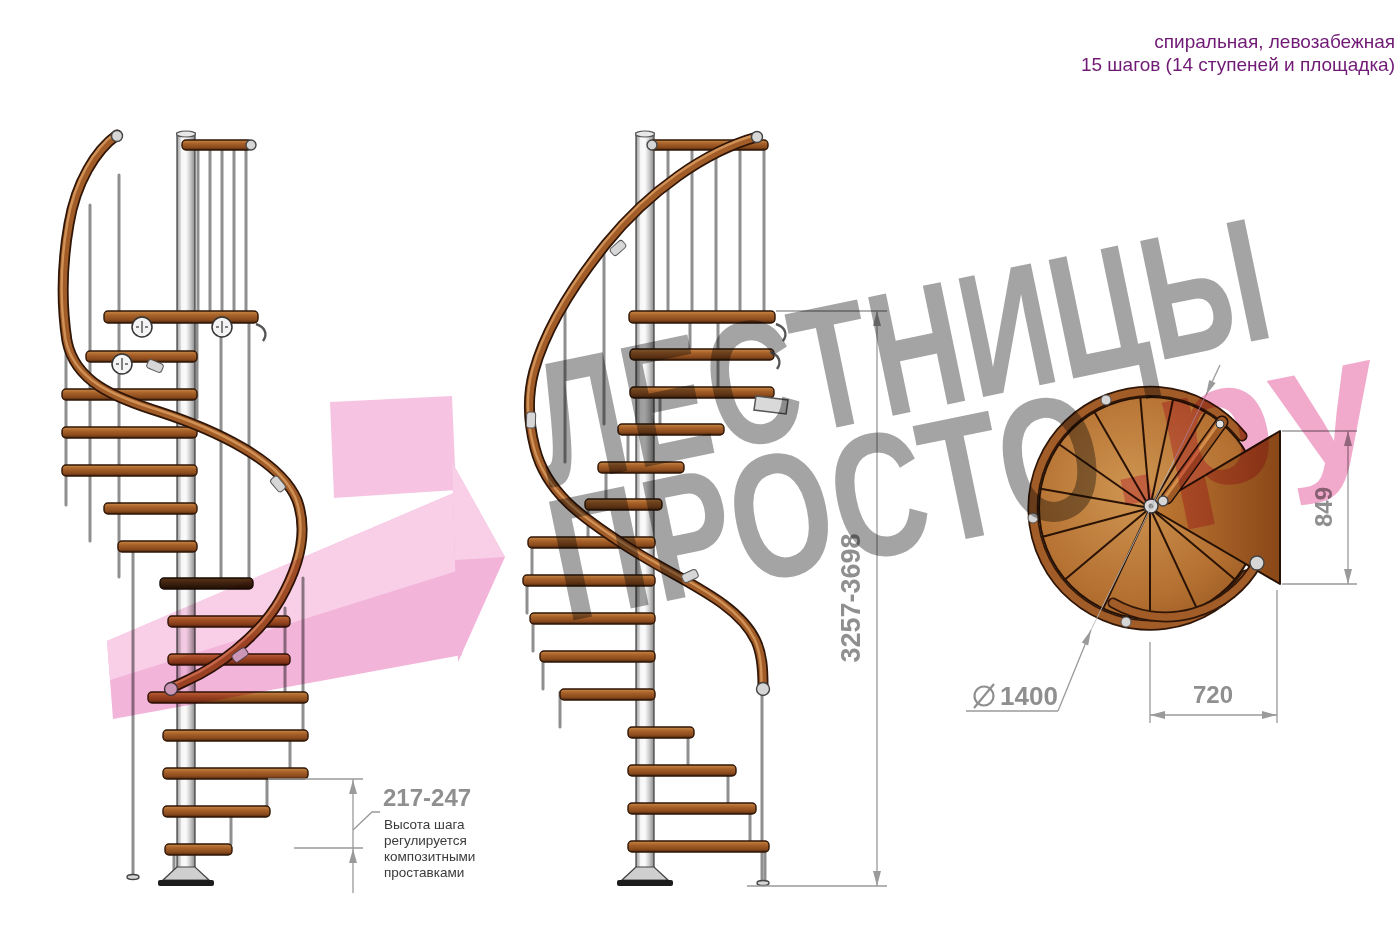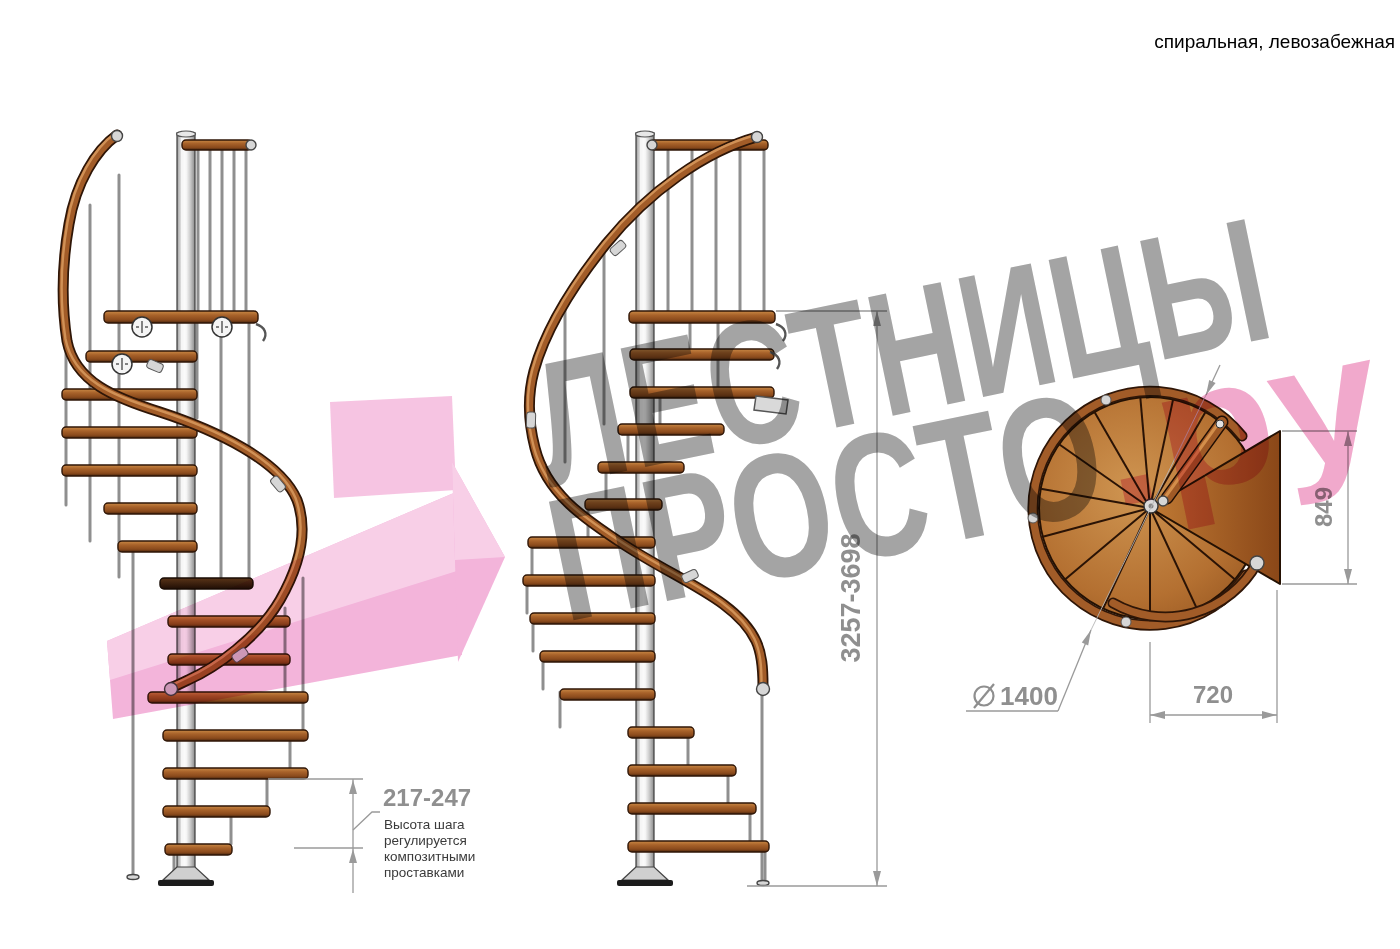--- a/index.html
+++ b/index.html
@@ -1,18 +1,18 @@
 <!DOCTYPE html>
 <html><head>
 <meta charset="utf-8">
 <style>
   html,body{margin:0;padding:0;background:#fff;}
   .canvas{position:relative;width:1400px;height:949px;background:#ffffff;overflow:hidden;
           font-family:"Liberation Sans",sans-serif;}
-  .spec{position:absolute;top:30px;right:5px;text-align:right;color:#000000;
+  .spec{position:absolute;top:30px;right:5px;text-align:right;color:#701a75;
         font-size:19px;line-height:23px;font-family:"Liberation Sans",sans-serif;}
   svg{position:absolute;left:0;top:0;}
   svg text{font-family:"Liberation Sans","DejaVu Sans",sans-serif;}
   .step{fill:url(#wg);stroke:#2f1607;stroke-width:1.4;}
   .stepD{fill:url(#wgD);stroke:#180b03;stroke-width:1.4;}
   .rod{stroke:#8f8f8f;stroke-width:3;stroke-linecap:round;}
   .railO{stroke:#2f1607;stroke-width:11;fill:none;stroke-linecap:round;}
   .railB{stroke:#a25c28;stroke-width:7.5;fill:none;stroke-linecap:round;}
   .railH{stroke:#d89a5e;stroke-width:2.4;fill:none;stroke-linecap:round;opacity:.85;}
   .cap{fill:#d6d6d6;stroke:#444;stroke-width:1.4;}
@@ -29,20 +29,21 @@
   .wedge{stroke:#2a1305;stroke-width:2;}
   .wm{font-weight:bold;letter-spacing:2px;}
 </style>
 </head>
 <body>
 
 <div class="canvas">
 
   <div class="spec">
     <div>спиральная, левозабежная</div>
+    <div>15 шагов (14 ступеней и площадка)</div>
   </div>
 
   <svg width="1400" height="949" viewBox="0 0 1400 949">
     <defs>
       <linearGradient id="wg" x1="0" y1="0" x2="0" y2="1">
         <stop offset="0" stop-color="#c98945"></stop>
           <stop offset=".35" stop-color="#a8622a"></stop>
         <stop offset=".75" stop-color="#8a4a1c"></stop>
           <stop offset="1" stop-color="#48260e"></stop>
       </linearGradient>

